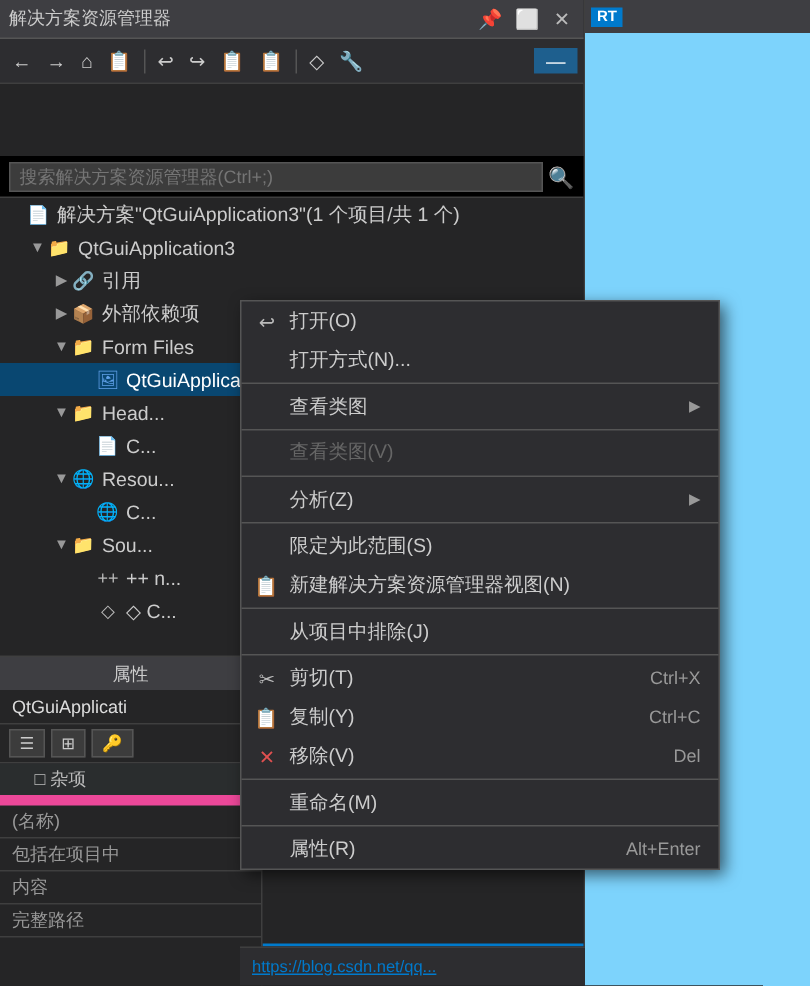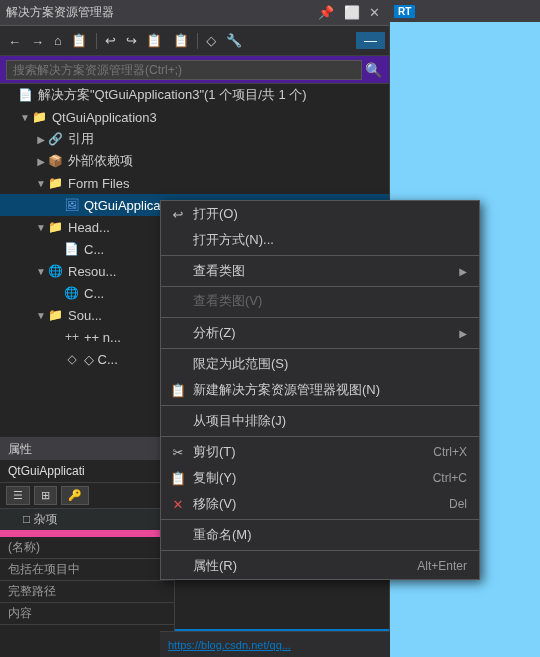--- a/index.html
+++ b/index.html
@@ -72,27 +72,28 @@
       background: transparent;
     }
     .tb-separator {
       width: 1px;
       height: 16px;
       background: #555;
       margin: 0 2px;
     }
 
     .search-bar {
-      background: #4c1d95;
+      background: #000000;
       display: flex;
       align-items: center;
       padding: 3px 6px;
       height: 28px;
       border-bottom: 1px solid #3f3f3f;
       gap: 4px;
+      margin-top: 48px;
     }
     .search-input {
       flex: 1;
       background: #3c3c3c;
       border: 1px solid #555;
       color: #ccc;
       font-size: 12px;
       padding: 2px 6px;
       font-family: inherit;
     }
@@ -177,20 +178,21 @@
       border-right: 1px solid #3f3f3f;
     }
     .prop-title {
       background: #3e3e42;
       padding: 3px 8px;
       font-size: 12px;
       color: #ccc;
       height: 22px;
       display: flex;
       align-items: center;
+      justify-content: center;
     }
     .prop-object {
       padding: 4px 8px;
       font-size: 12px;
       color: #ddd;
       border-bottom: 1px solid #3f3f3f;
     }
     .prop-toolbar {
       display: flex;
       align-items: center;
@@ -446,25 +448,25 @@
   </div>
   <div class="prop-row">
     <span class="prop-name">(名称)</span>
     <span class="prop-value"></span>
   </div>
   <div class="prop-row">
     <span class="prop-name">包括在项目中</span>
     <span class="prop-value"></span>
   </div>
   <div class="prop-row">
+    <span class="prop-name">内容</span>
+    <span class="prop-value"></span>
+  </div>
+  <div class="prop-row">
     <span class="prop-name">完整路径</span>
-    <span class="prop-value"></span>
-  </div>
-  <div class="prop-row">
-    <span class="prop-name">内容</span>
     <span class="prop-value"></span>
   </div>
 </div>
 
 <div class="context-menu">
 
   <div class="menu-item">
     <span class="menu-item-icon">↩</span>
     <span>打开(O)</span>
   </div>

